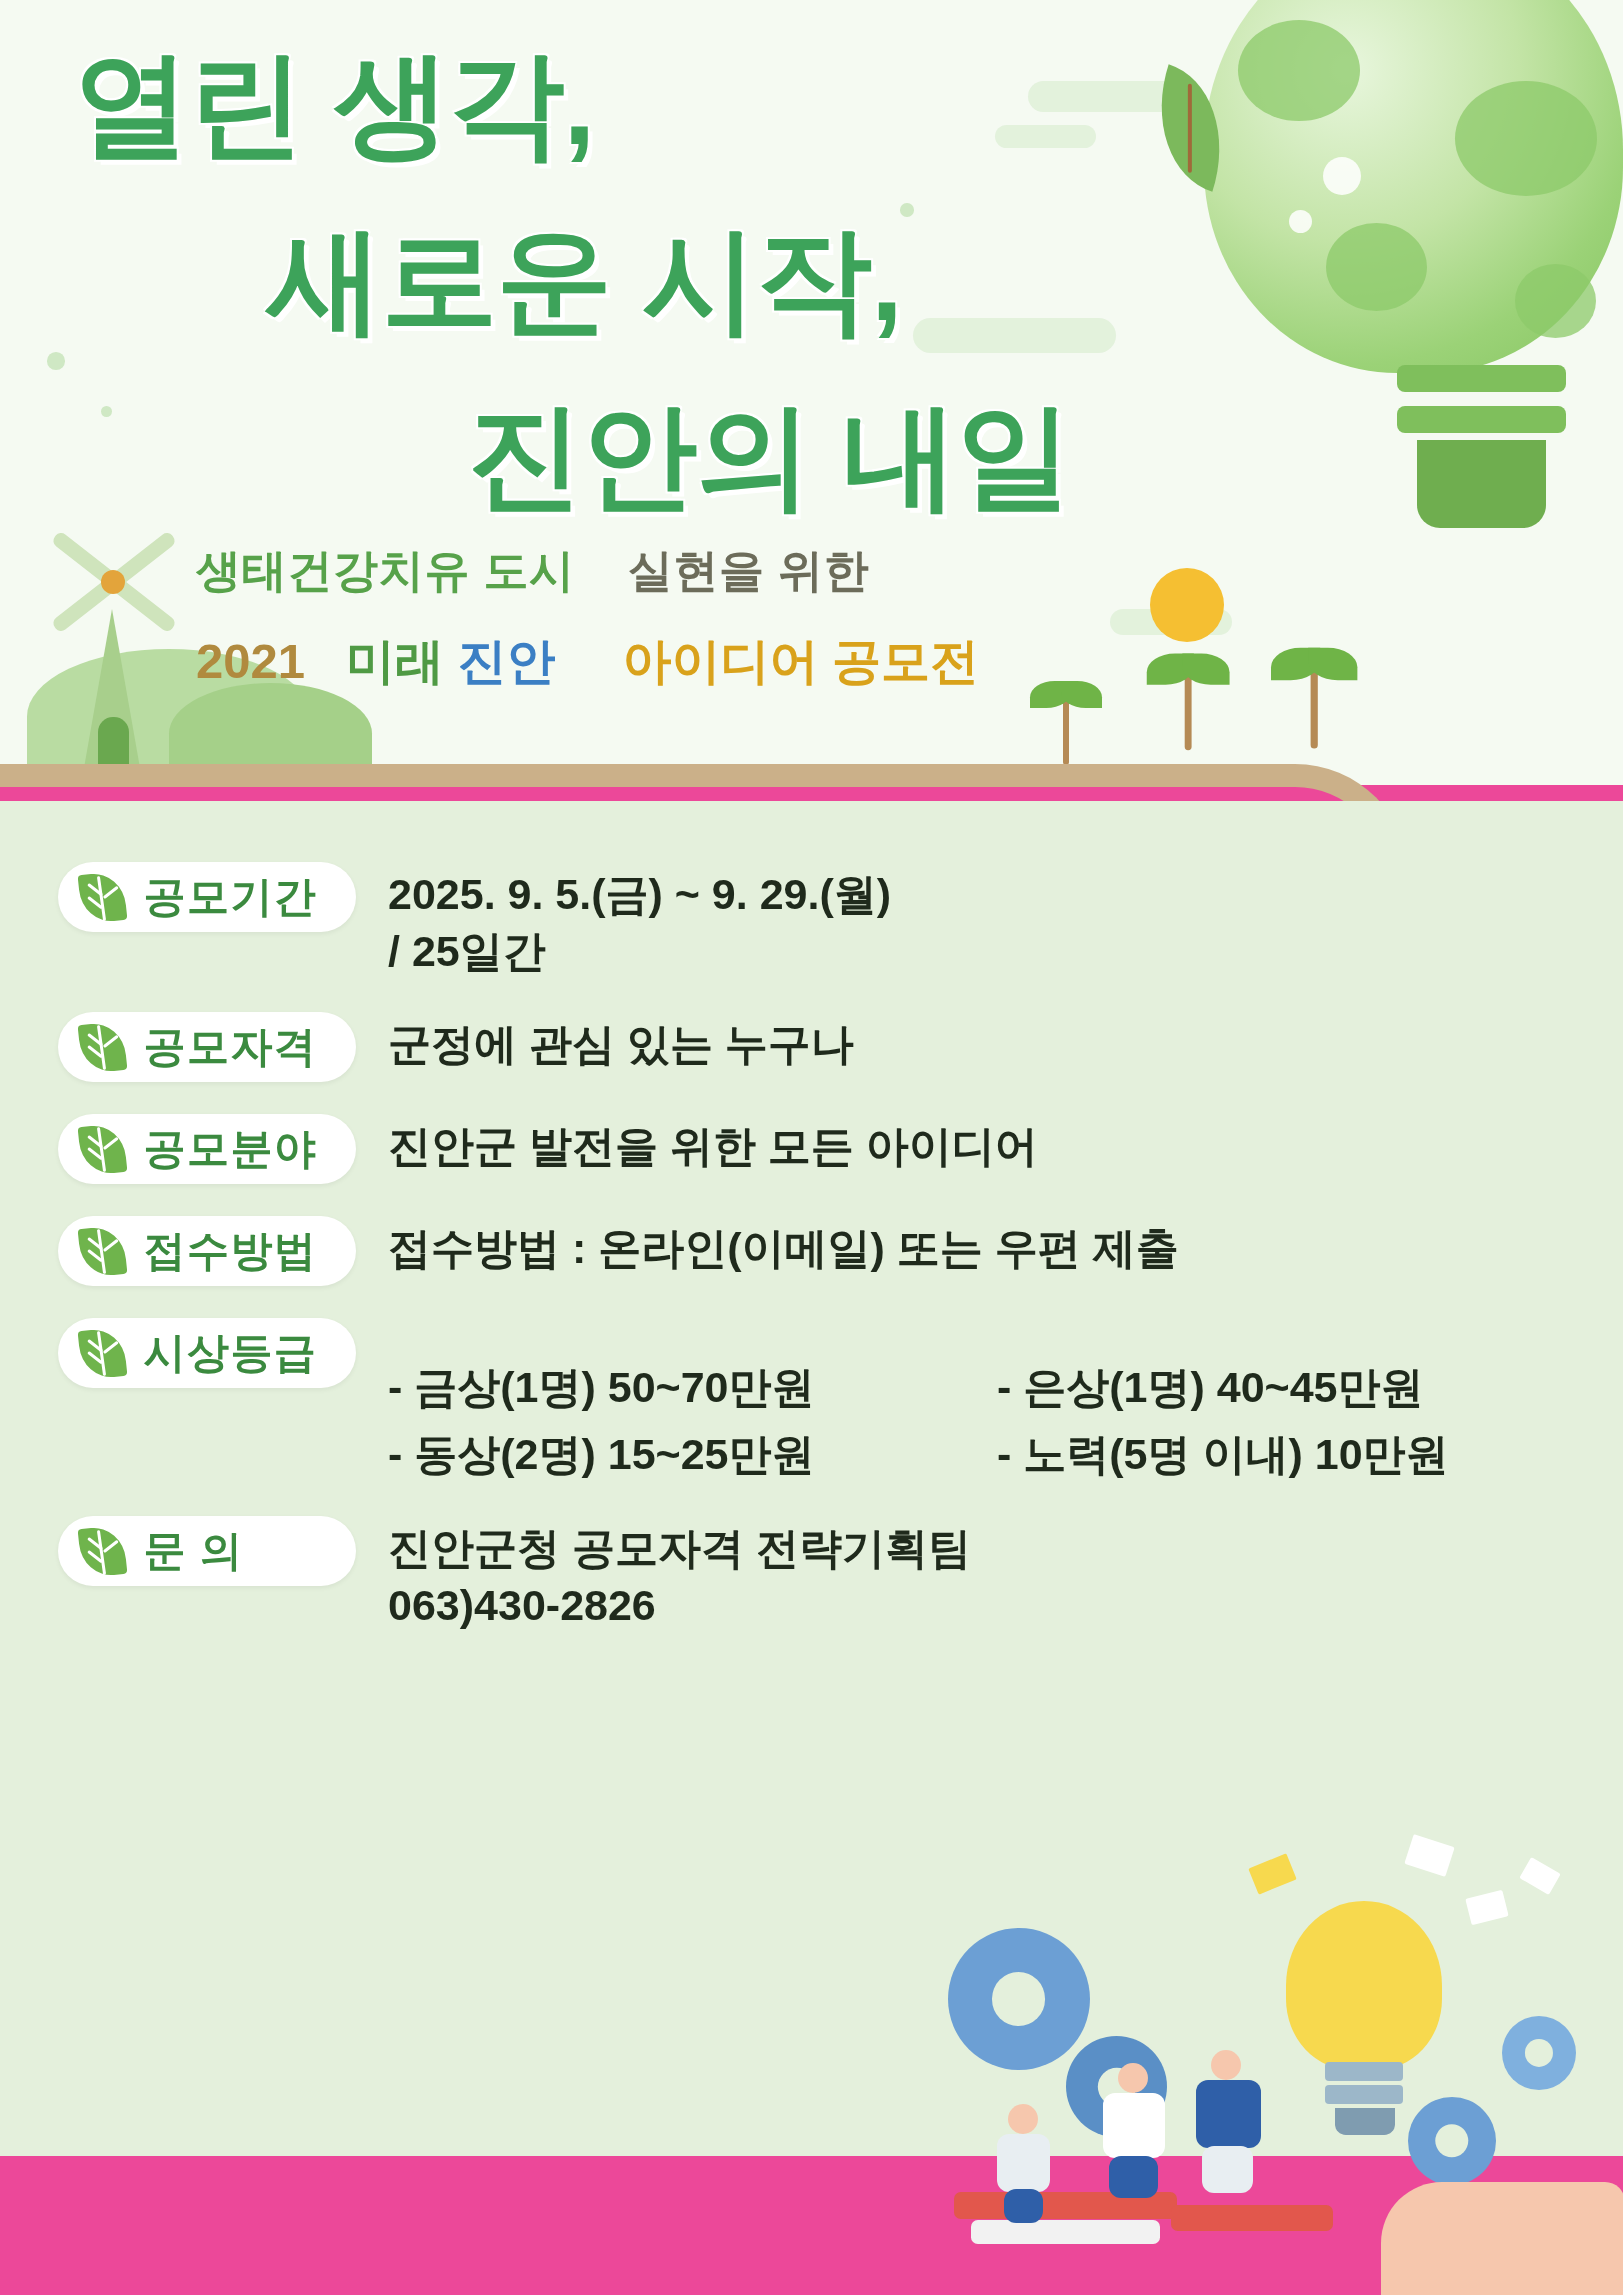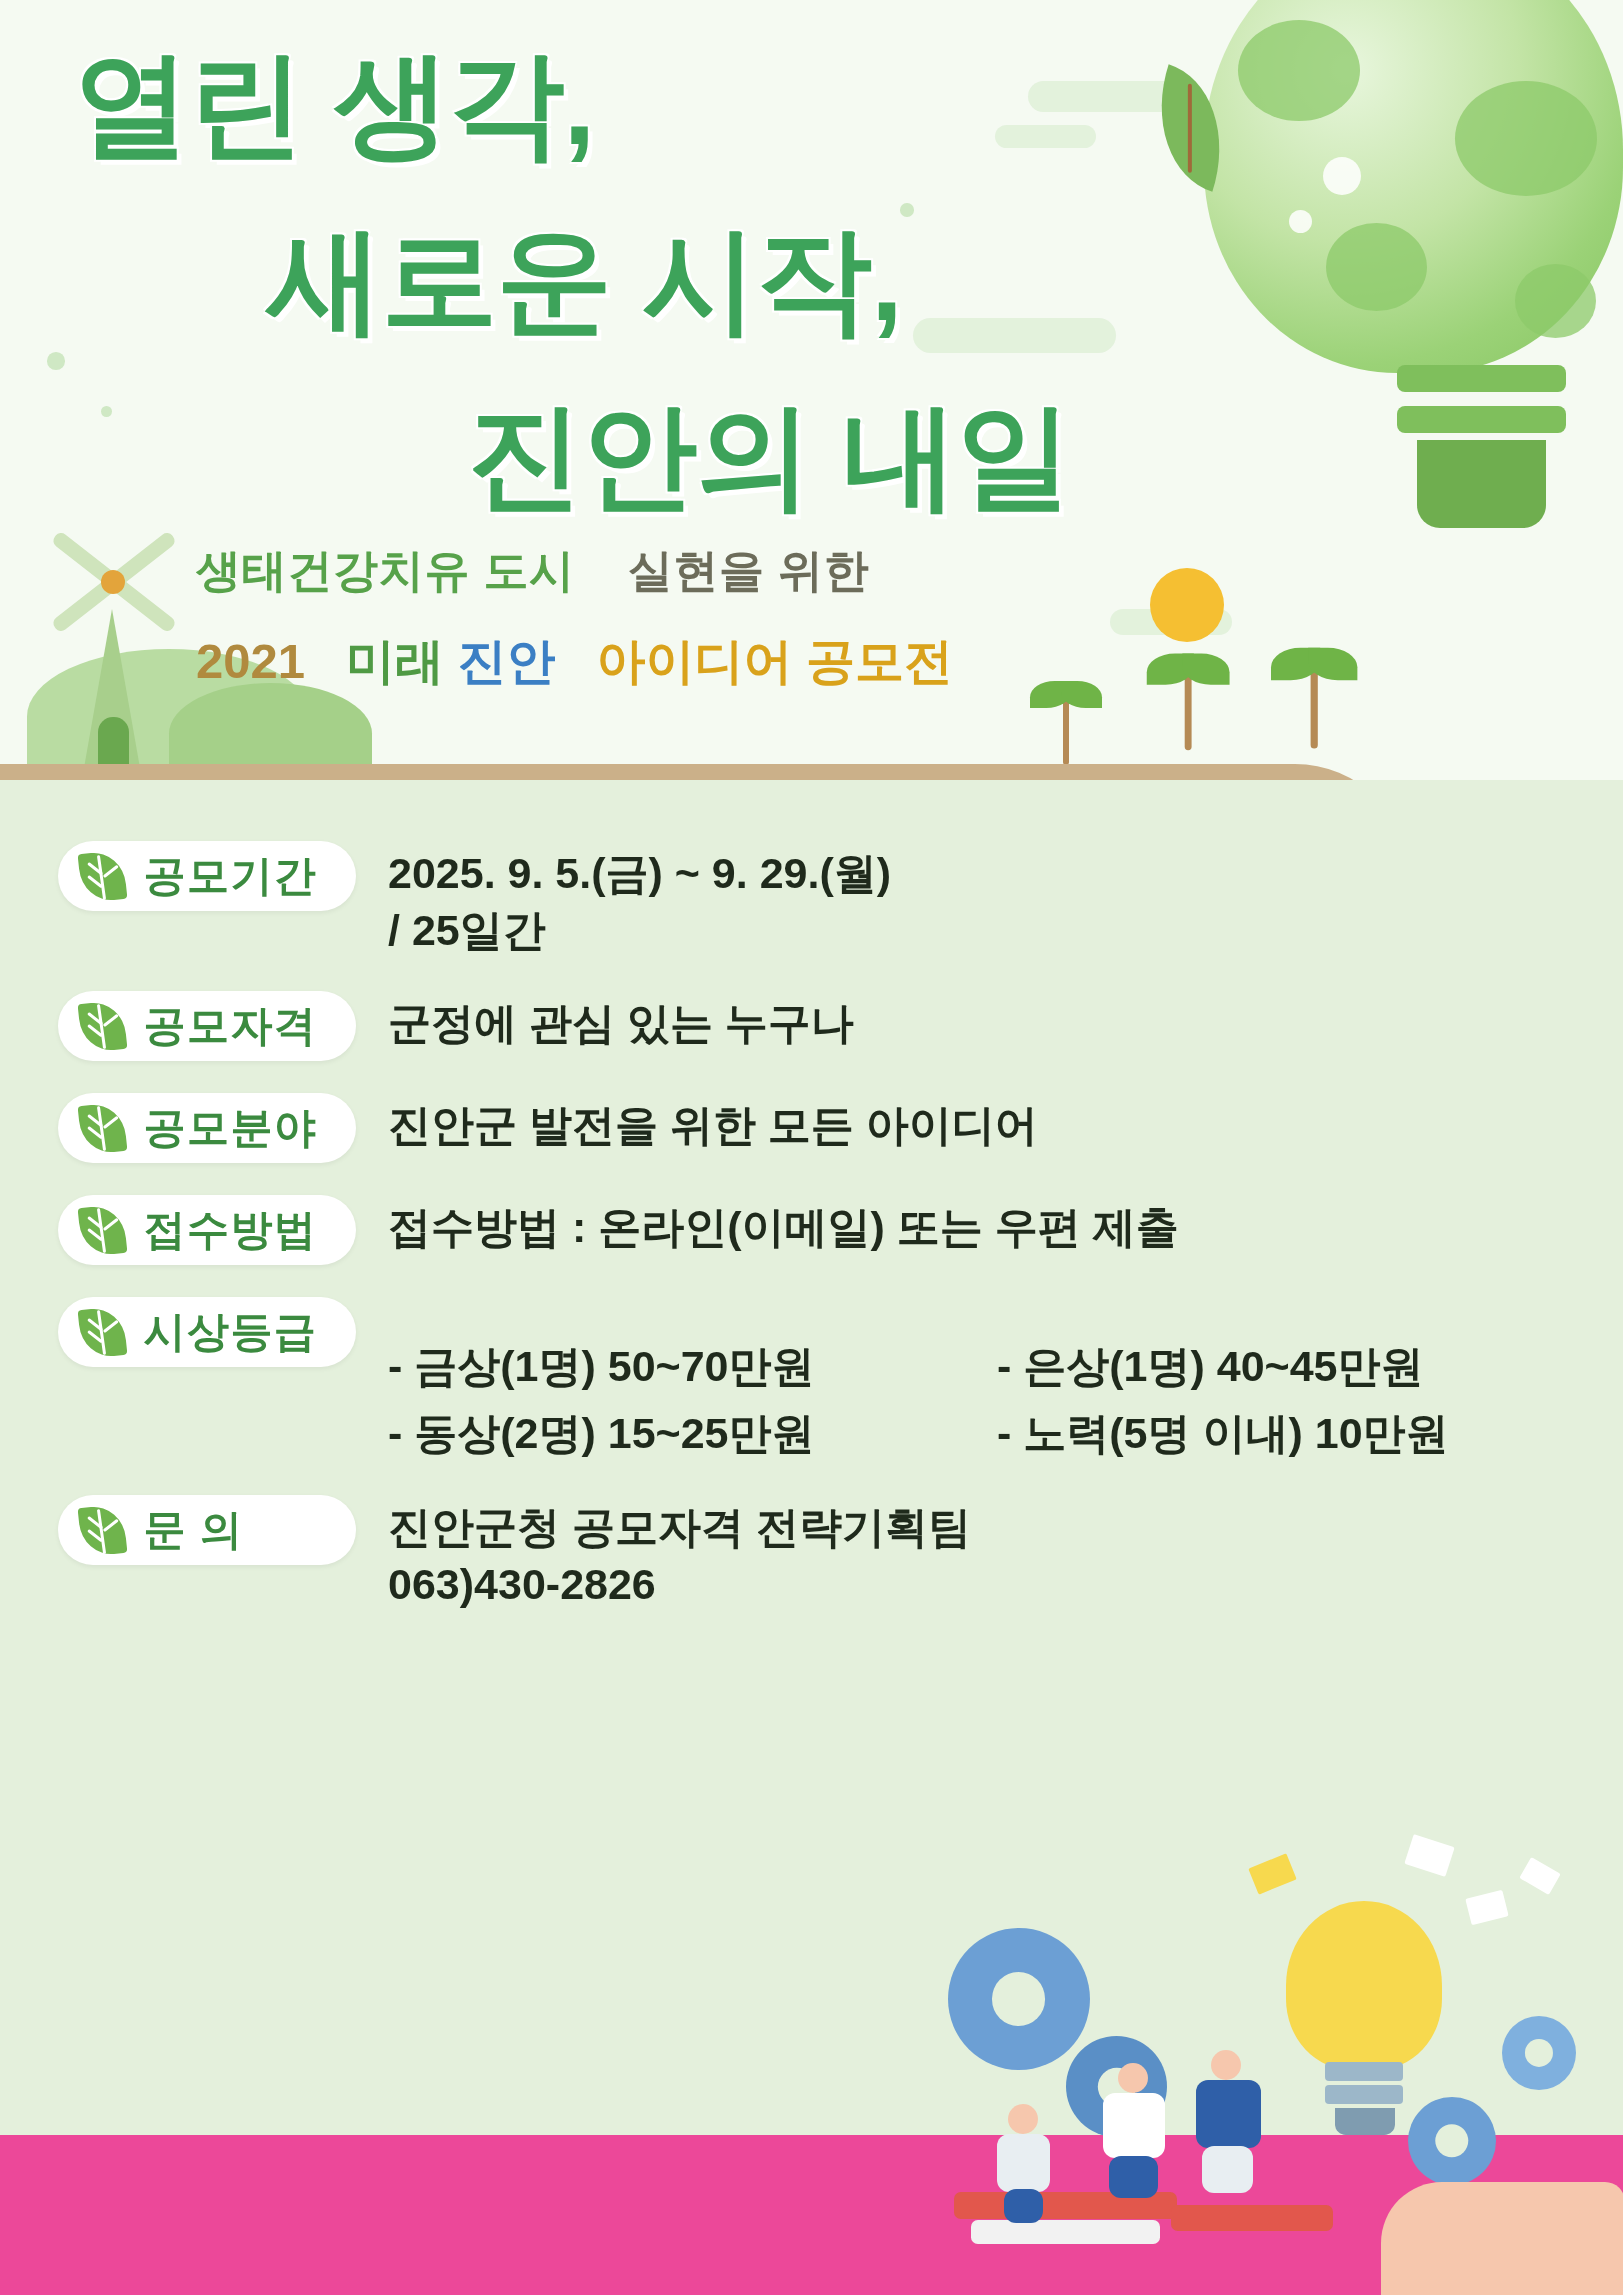--- a/index.html
+++ b/index.html
@@ -122,21 +122,21 @@
   }
   .subtitle-1 .eco { color: #57a24a; }
   .subtitle-1 .plain { color: #6c6c5a; font-weight: 700; }
   .subtitle-2 {
     position: absolute; left: 196px; top: 629px;
     font-size: 49px; font-weight: 900; white-space: nowrap;
   }
   .subtitle-2 .year { color: #b08a3e; }
   .subtitle-2 .mirae { color: #4f9a44; }
   .subtitle-2 .jinan { color: #3b7fc4; }
-  .subtitle-2 .idea { color: #d9a21b; }
+  .subtitle-2 .idea { color: #d9a21b; margin-left: 26px; }
 
   
   .hill {
     position: absolute; border-radius: 50% 50% 0 0;
     background: #b9dca2;
   }
   .h1 { width: 284px; height: 135px; left: 27px; top: 649px; }
   .h2 { width: 203px; height: 101px; left: 169px; top: 683px; background: #a5d089;}
   .mill-pole {
     position: absolute; left: 81px; top: 609px;
@@ -195,21 +195,21 @@
   }
   .leaf-float .vein {
     position: absolute; left: 38px; top: 9.5px;
     width: 4px; height: 89px; background: #a06a3a; border-radius: 2px;
     transform: rotate(-18deg);
   }
 
   
   .body-section {
     position: absolute;
-    left: 0; top: 780px;
+    left: 0; top: 801px;
     width: 1624px; height: 1355px;
     background: #e4f0dc;
   }
 
   .rows { position: absolute; left: 0; top: 61px; width: 1624px; }
   .row {
     position: relative;
     display: flex;
     align-items: flex-start;
     margin-bottom: 32px;

